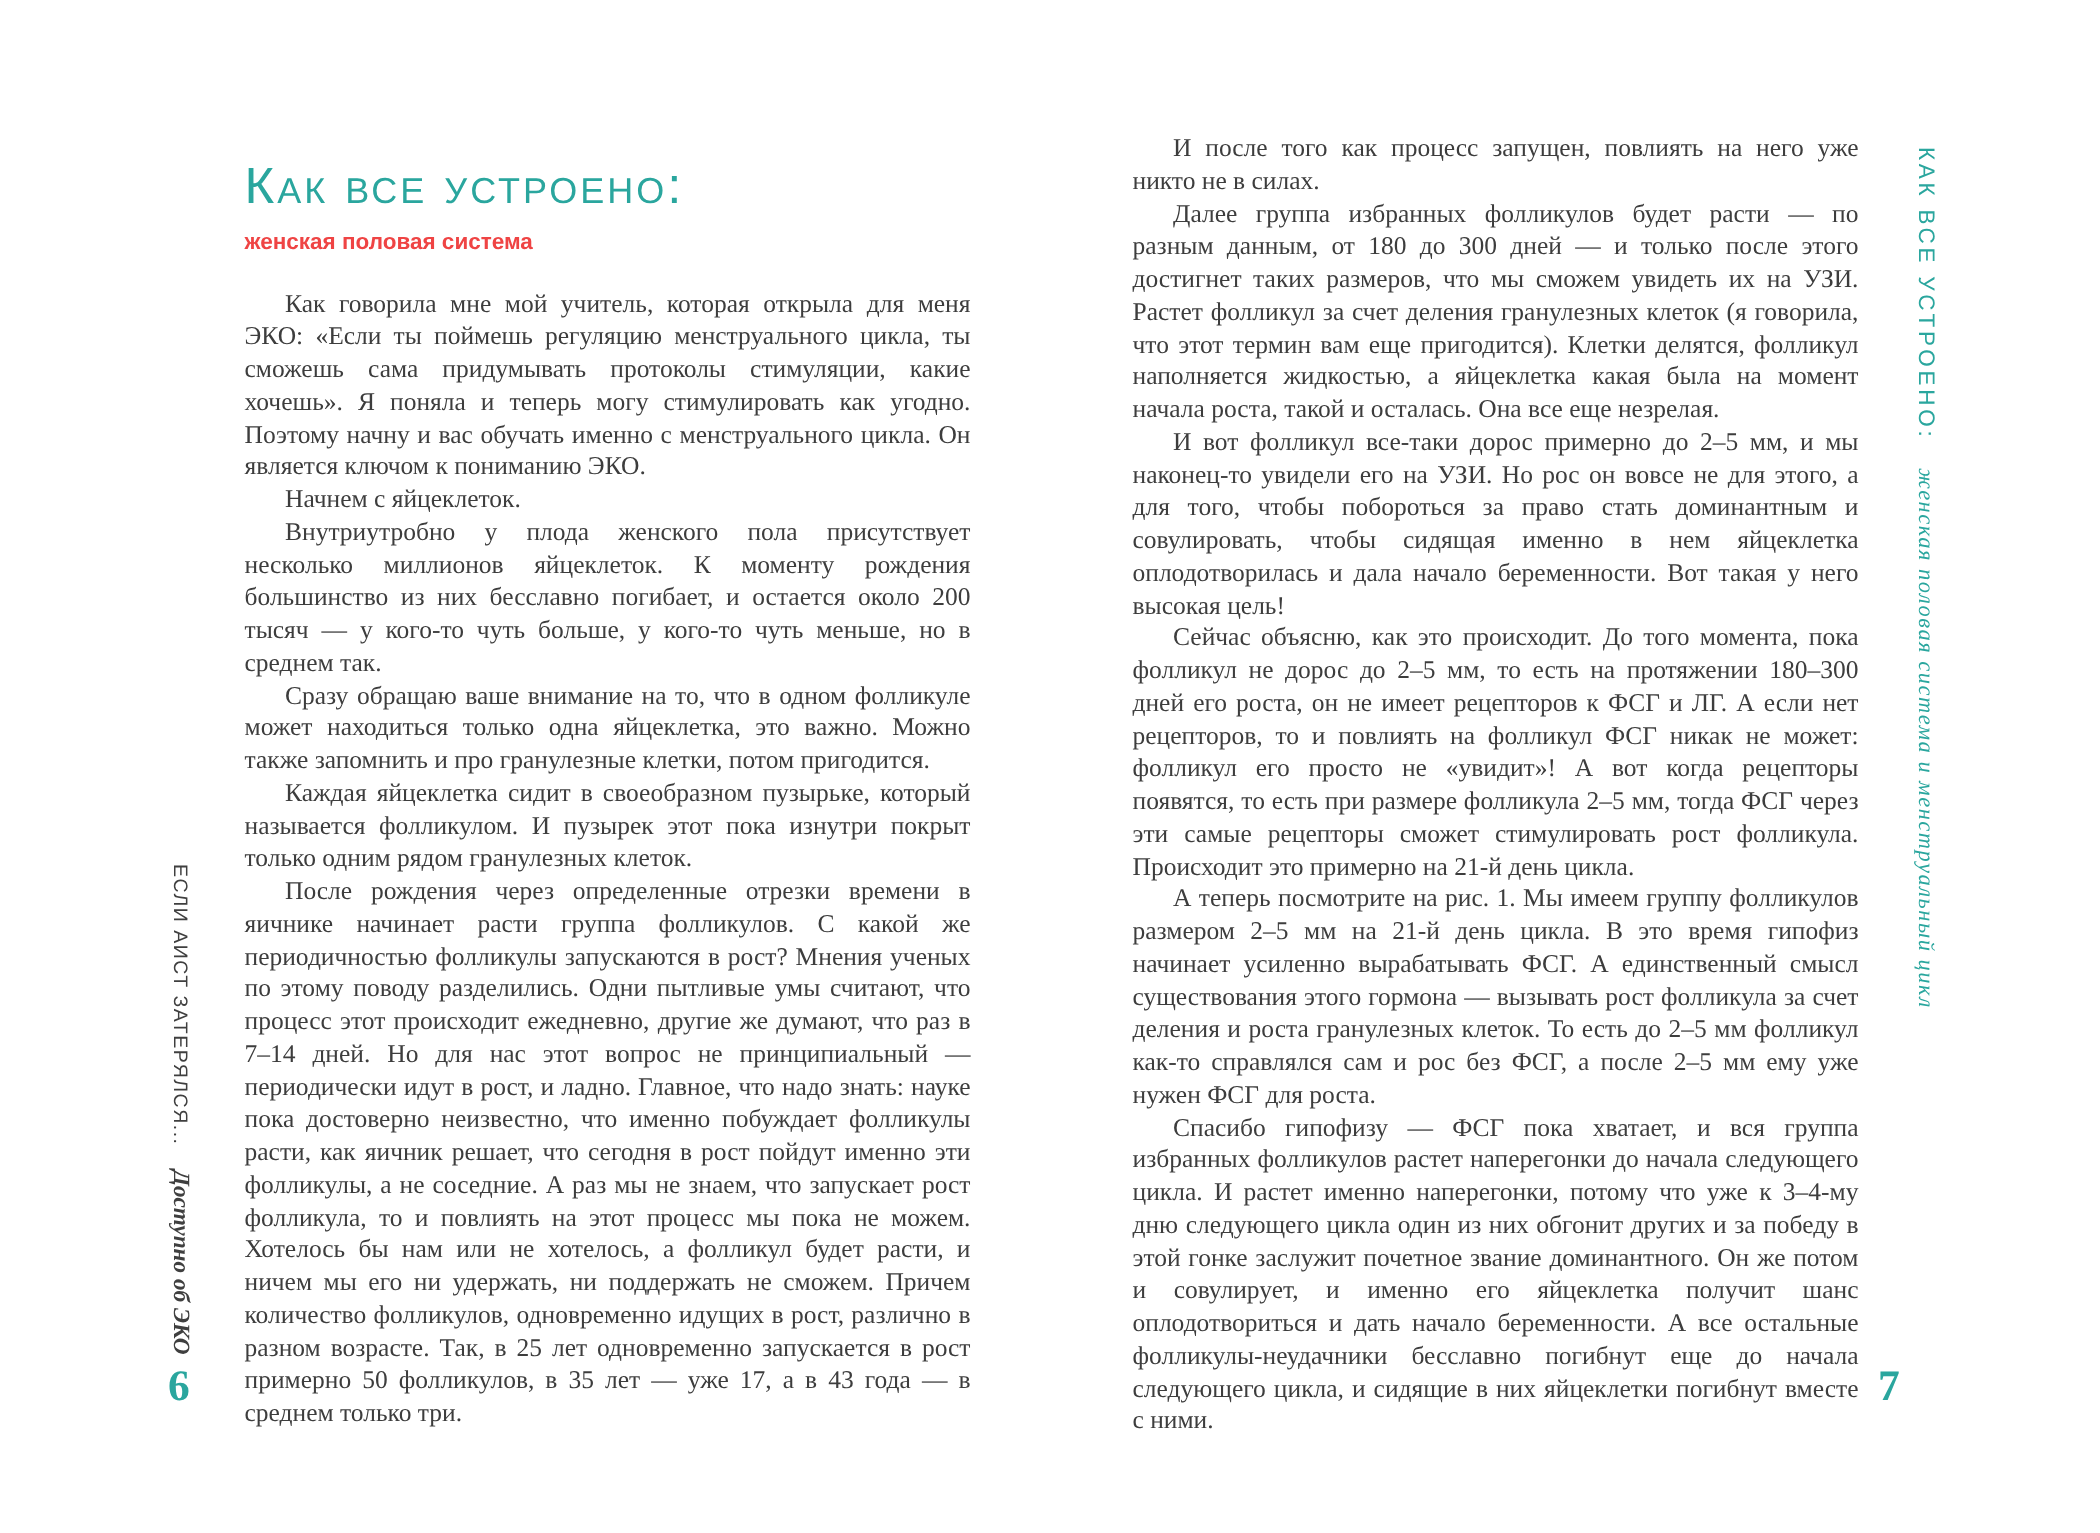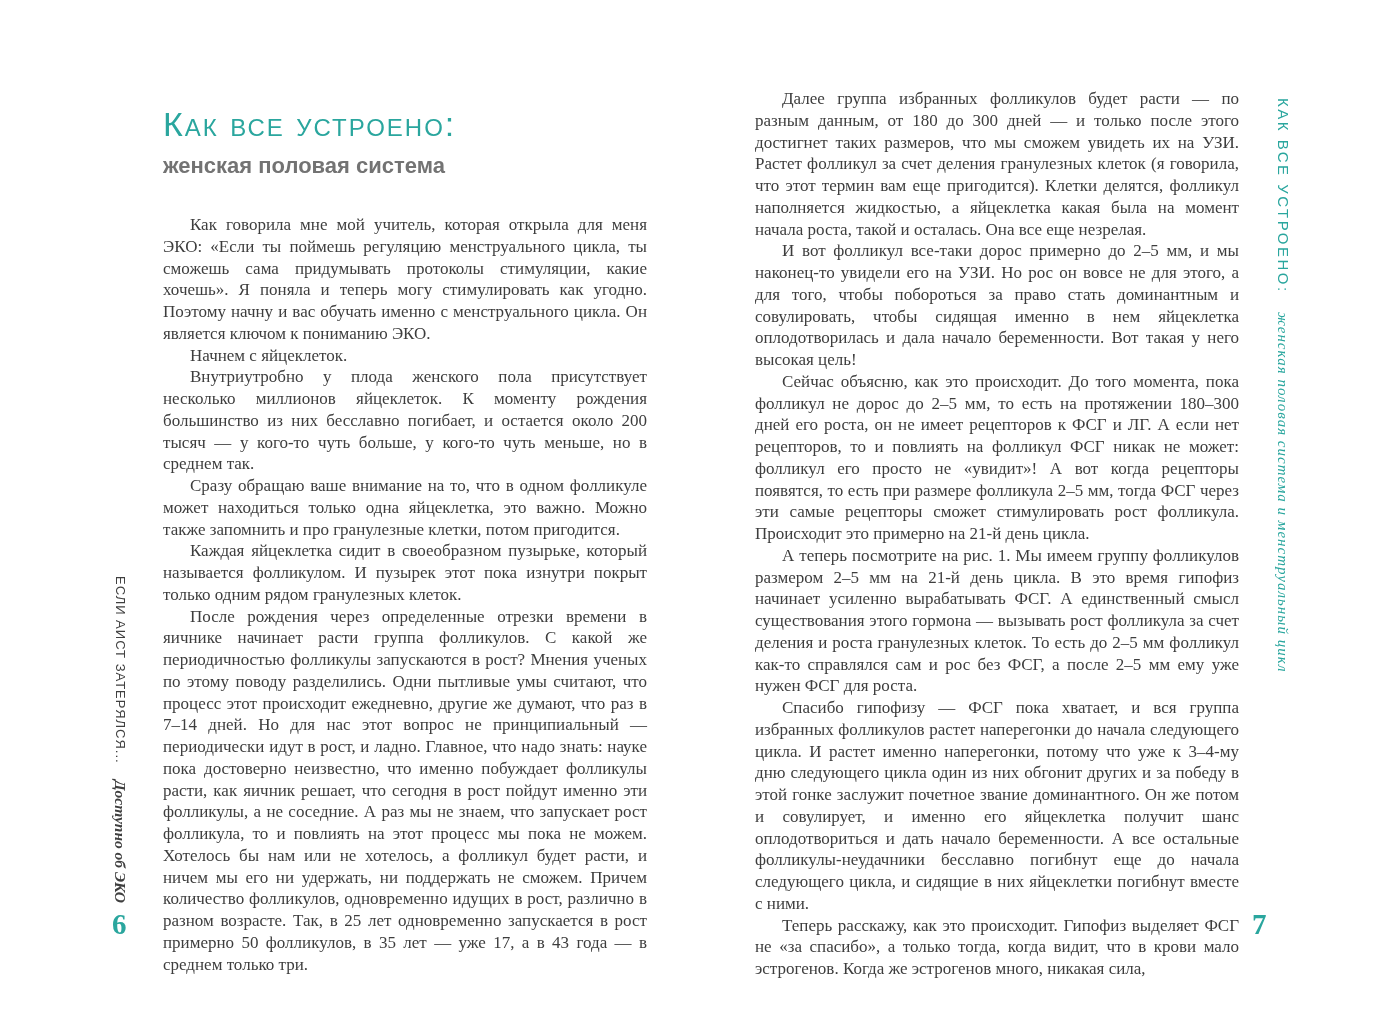--- a/index.html
+++ b/index.html
@@ -32,32 +32,32 @@
     font-weight: normal;
     font-size: 34px;
     letter-spacing: 2px;
     color: #2aa69e;
     line-height: 1.1;
   }
   .chapter-subtitle {
     margin: 10px 0 0 0;
     font-family: "Liberation Sans", sans-serif;
     font-weight: bold;
-    font-size: 22px;
+    font-size: 15px;
     line-height: 1.22;
-    color: #737373;
+    color: #ef4444;
   }
 
   .body-text {
     font-size: 17px;
     line-height: 1.28;
     text-align: justify;
     hyphens: auto;
   }
-  .col-left .body-text { margin-top: 34px; }
+  .col-left .body-text { margin-top: 20px; }
   .body-text p {
     margin: 0;
     text-indent: 27px;
   }
 
   
   .sidebar {
     position: absolute;
     writing-mode: vertical-rl;
     white-space: nowrap;
@@ -132,26 +132,26 @@
       <p>Сразу обращаю ваше внимание на то, что в одном фолликуле может находиться только одна яйцеклетка, это важно. Можно также запомнить и про гранулезные клетки, потом пригодится.</p>
       <p>Каждая яйцеклетка сидит в своеобразном пузырьке, который называется фолликулом. И пузырек этот пока изнутри покрыт только одним рядом гранулезных клеток.</p>
       <p>После рождения через определенные отрезки времени в яичнике начинает расти группа фолликулов. С какой же периодичностью фолликулы запускаются в рост? Мнения ученых по этому поводу разделились. Одни пытливые умы считают, что процесс этот происходит ежедневно, другие же думают, что раз в 7–14 дней. Но для нас этот вопрос не принципиальный — периодически идут в рост, и ладно. Главное, что надо знать: науке пока достоверно неизвестно, что именно побуждает фолликулы расти, как яичник решает, что сегодня в рост пойдут именно эти фолликулы, а не соседние. А раз мы не знаем, что запускает рост фолликула, то и повлиять на этот процесс мы пока не можем. Хотелось бы нам или не хотелось, а фолликул будет расти, и ничем мы его ни удержать, ни поддержать не сможем. Причем количество фолликулов, одновременно идущих в рост, различно в разном возрасте. Так, в 25 лет одновременно запускается в рост примерно 50 фолликулов, в 35 лет — уже 17, а в 43 года — в среднем только три.</p>
     </div>
   </div>
 
   <div class="page-num pn-left">6</div>
 
   <div class="col col-right">
     <div class="body-text">
+      <p>И после того как процесс запущен, повлиять на него уже никто не в силах.</p>
       <p>Далее группа избранных фолликулов будет расти — по разным данным, от 180 до 300 дней — и только после этого достигнет таких размеров, что мы сможем увидеть их на УЗИ. Растет фолликул за счет деления гранулезных клеток (я говорила, что этот термин вам еще пригодится). Клетки делятся, фолликул наполняется жидкостью, а яйцеклетка какая была на момент начала роста, такой и осталась. Она все еще незрелая.</p>
       <p>И вот фолликул все-таки дорос примерно до 2–5 мм, и мы наконец-то увидели его на УЗИ. Но рос он вовсе не для этого, а для того, чтобы побороться за право стать доминантным и совулировать, чтобы сидящая именно в нем яйцеклетка оплодотворилась и дала начало беременности. Вот такая у него высокая цель!</p>
       <p>Сейчас объясню, как это происходит. До того момента, пока фолликул не дорос до 2–5 мм, то есть на протяжении 180–300 дней его роста, он не имеет рецепторов к ФСГ и ЛГ. А если нет рецепторов, то и повлиять на фолликул ФСГ никак не может: фолликул его просто не «увидит»! А вот когда рецепторы появятся, то есть при размере фолликула 2–5 мм, тогда ФСГ через эти самые рецепторы сможет стимулировать рост фолликула. Происходит это примерно на 21-й день цикла.</p>
       <p>А теперь посмотрите на рис. 1. Мы имеем группу фолликулов размером 2–5 мм на 21-й день цикла. В это время гипофиз начинает усиленно вырабатывать ФСГ. А единственный смысл существования этого гормона — вызывать рост фолликула за счет деления и роста гранулезных клеток. То есть до 2–5 мм фолликул как-то справлялся сам и рос без ФСГ, а после 2–5 мм ему уже нужен ФСГ для роста.</p>
       <p>Спасибо гипофизу — ФСГ пока хватает, и вся группа избранных фолликулов растет наперегонки до начала следующего цикла. И растет именно наперегонки, потому что уже к 3–4-му дню следующего цикла один из них обгонит других и за победу в этой гонке заслужит почетное звание доминантного. Он же потом и совулирует, и именно его яйцеклетка получит шанс оплодотвориться и дать начало беременности. А все остальные фолликулы-неудачники бесславно погибнут еще до начала следующего цикла, и сидящие в них яйцеклетки погибнут вместе с ними.</p>
-      <p>Теперь расскажу, как это происходит. Гипофиз выделяет ФСГ не «за спасибо», а только тогда, когда видит, что в крови мало эстрогенов. Когда же эстрогенов много, никакая сила,</p>
     </div>
   </div>
 
   <div class="sidebar sidebar-right">
     <span class="v-caps">КАК ВСЕ УСТРОЕНО:</span>
     <span class="v-italic">женская половая система и менструальный цикл</span>
   </div>
 
   <div class="page-num pn-right">7</div>
 

